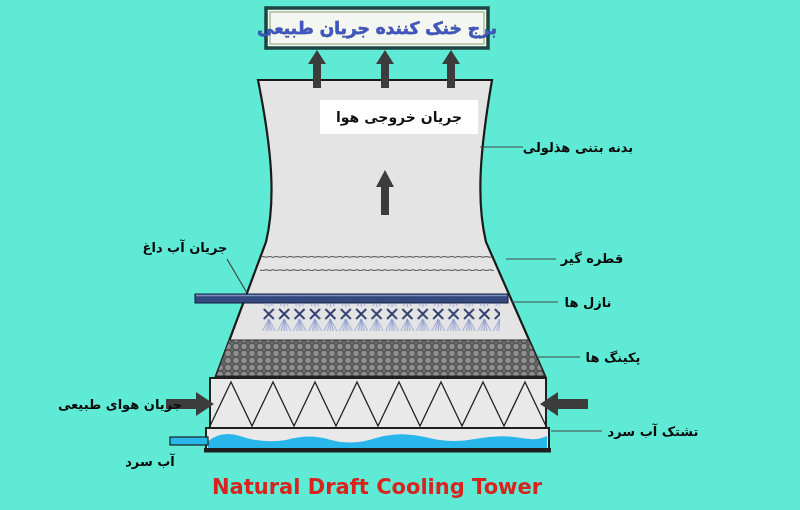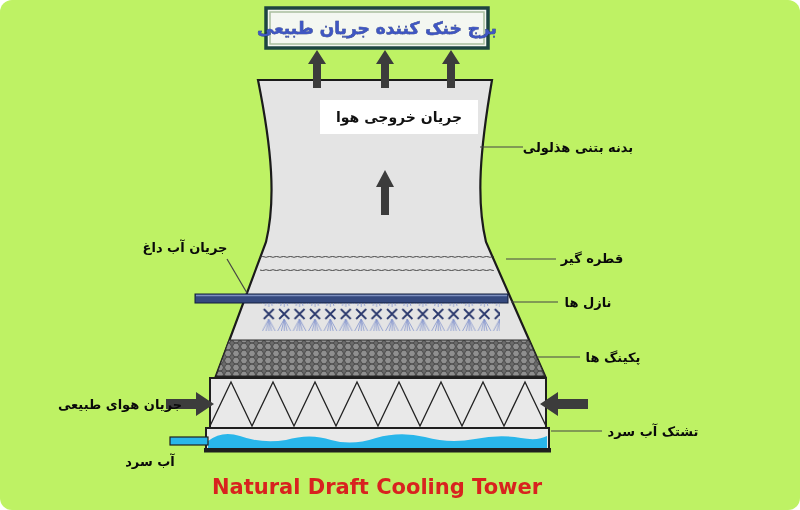--- a/index.html
+++ b/index.html
@@ -1,17 +1,17 @@
 <!DOCTYPE html>
 <html><head>
 <meta charset="utf-8">
 <style>
   html,body{margin:0;padding:0;background:#ffffff;}
-  .stage{position:relative;width:800px;height:510px;background:#bef264;overflow:hidden;
-         font-family:"DejaVu Sans",sans-serif;border-radius:12px;}
+  .stage{position:relative;width:800px;height:510px;background:#5eead4;overflow:hidden;
+         font-family:"DejaVu Sans",sans-serif;}
   svg{display:block;}
   text{font-family:"DejaVu Sans",sans-serif;}
   .lbl{font-size:13px;font-weight:bold;fill:#0a0a0a;}
   .title-fa{font-size:17px;font-weight:bold;paint-order:stroke;}
   .airout{font-size:14px;font-weight:bold;fill:#111;}
   .caption{font-size:21px;font-weight:bold;}
 </style>
 </head>
 <body>
 

